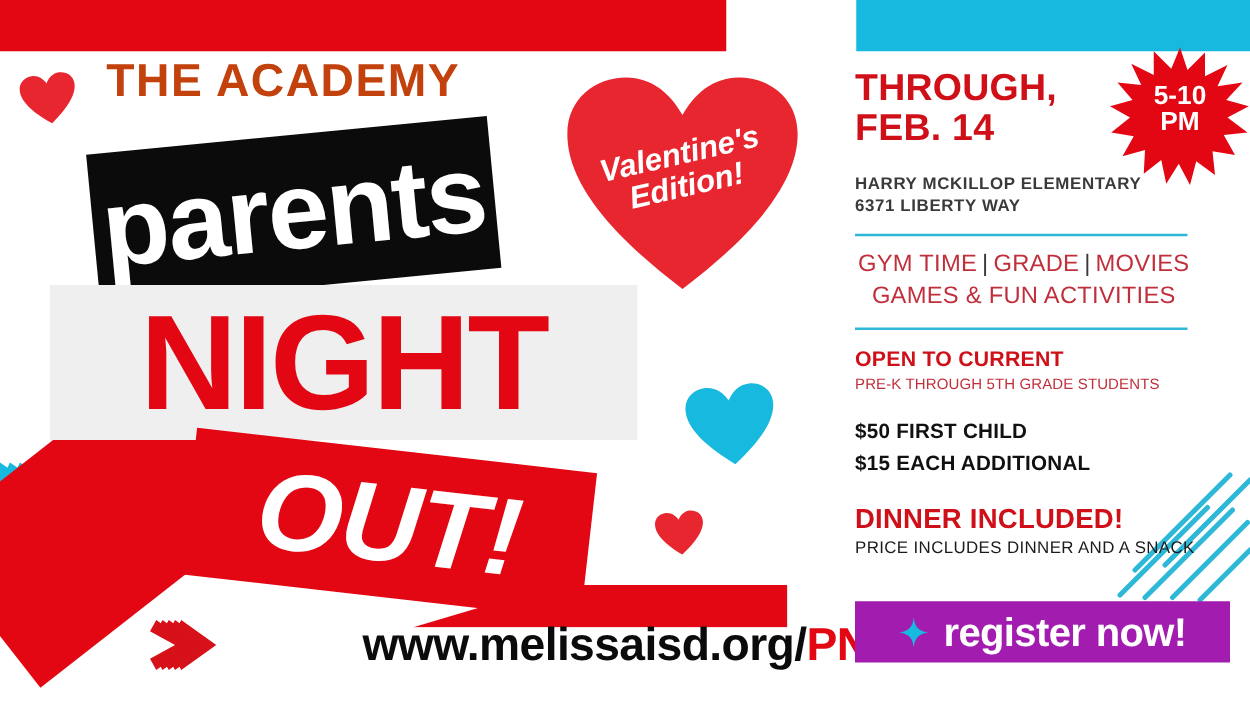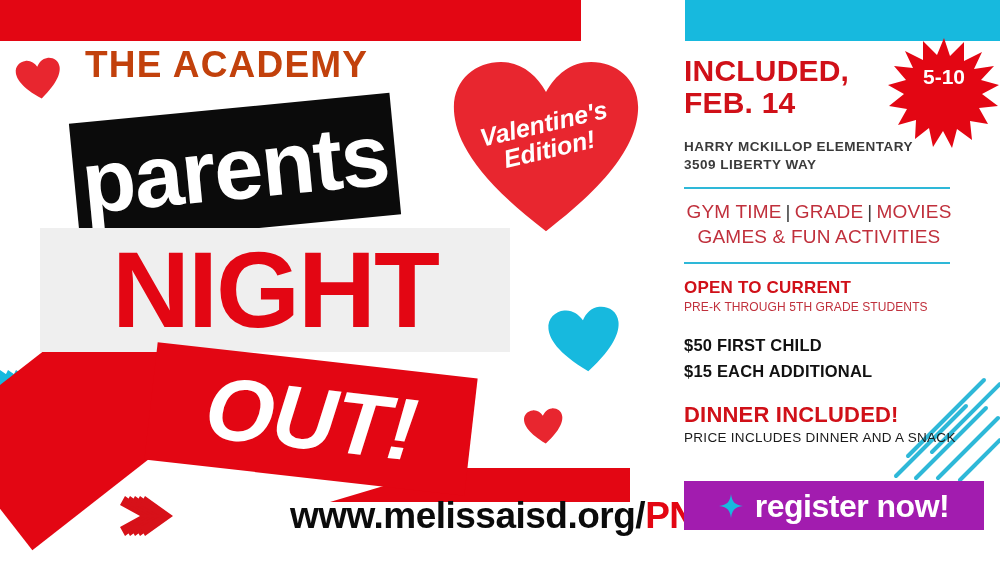--- a/index.html
+++ b/index.html
@@ -256,45 +256,46 @@
   <div class="url-line">
     <span>www.melissaisd.org/</span><span class="pno">PNO</span>
   </div>
 
   <div class="burst">
     <svg width="112" height="114" viewBox="0 0 112 114">
       <path fill="#E30613" d="M56 2 L62 20 L76 6 L76 25 L94 16 L86 33 L106 30 L93 44 L111 49 L94 58 L110 70 L91 72 L100 88 L82 85 L84 104 L69 93 L64 112 L55 95 L45 111 L41 92 L27 103 L28 84 L10 89 L19 73 L1 70 L16 58 L0 49 L18 44 L6 30 L25 32 L17 15 L35 24 L35 5 L49 19 Z"></path>
     </svg>
     <div class="burst-label">
       <div>5-10</div>
+      <div>PM</div>
     </div>
   </div>
 
   <div class="diaglines">
     <svg width="112" height="135" viewBox="0 0 112 135">
       <g stroke="#2EB8D8" stroke-width="4" stroke-linecap="round">
         <line x1="8" y1="128" x2="78" y2="58"></line>
         <line x1="28" y1="130" x2="98" y2="60"></line>
         <line x1="50" y1="130" x2="110" y2="70"></line>
         <line x1="72" y1="132" x2="112" y2="92"></line>
         <line x1="20" y1="108" x2="96" y2="32"></line>
         <line x1="44" y1="104" x2="112" y2="36"></line>
       </g>
     </svg>
   </div>
 
   <div class="rp">
     <div class="rp-date">
-      <div>INCLUDED,</div>
+      <div>THROUGH,</div>
       <div>FEB. 14</div>
     </div>
 
     <div class="rp-venue">
       <div>HARRY MCKILLOP ELEMENTARY</div>
-      <div>3509 LIBERTY WAY</div>
+      <div>6371 LIBERTY WAY</div>
     </div>
 
     <div class="rule"></div>
 
     <div class="rp-activities">
       <div>
         <span>GYM TIME</span><span class="sep">|</span><span>GRADE</span><span class="sep">|</span><span>MOVIES</span>
       </div>
       <div>GAMES &amp; FUN ACTIVITIES</div>
     </div>

